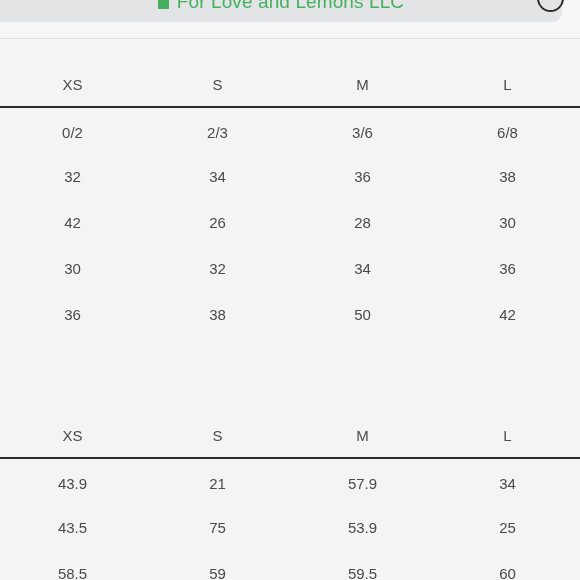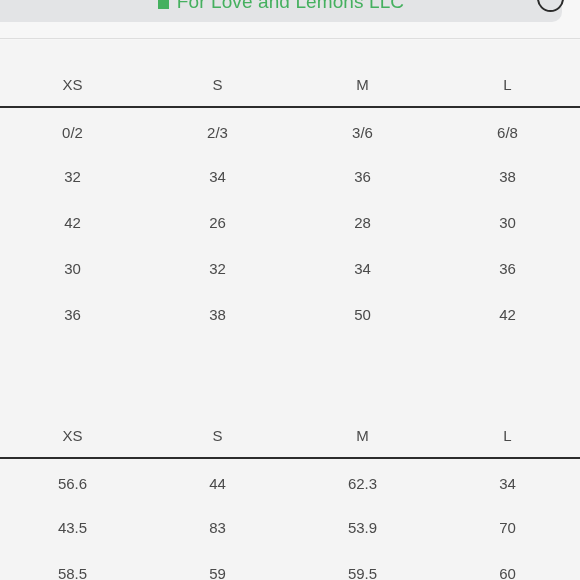--- a/index.html
+++ b/index.html
@@ -213,30 +213,30 @@
         <thead>
           <tr>
             <th>XS</th>
             <th>S</th>
             <th>M</th>
             <th>L</th>
           </tr>
         </thead>
         <tbody>
           <tr>
-            <td>56.6</td>
-            <td>44</td>
-            <td>62.3</td>
+            <td>43.9</td>
+            <td>21</td>
+            <td>57.9</td>
             <td>34</td>
           </tr>
           <tr>
             <td>43.5</td>
-            <td>83</td>
+            <td>75</td>
             <td>53.9</td>
-            <td>70</td>
+            <td>25</td>
           </tr>
           <tr>
             <td>58.5</td>
             <td>59</td>
             <td>59.5</td>
             <td>60</td>
           </tr>
         </tbody>
       </table>
     </div>

